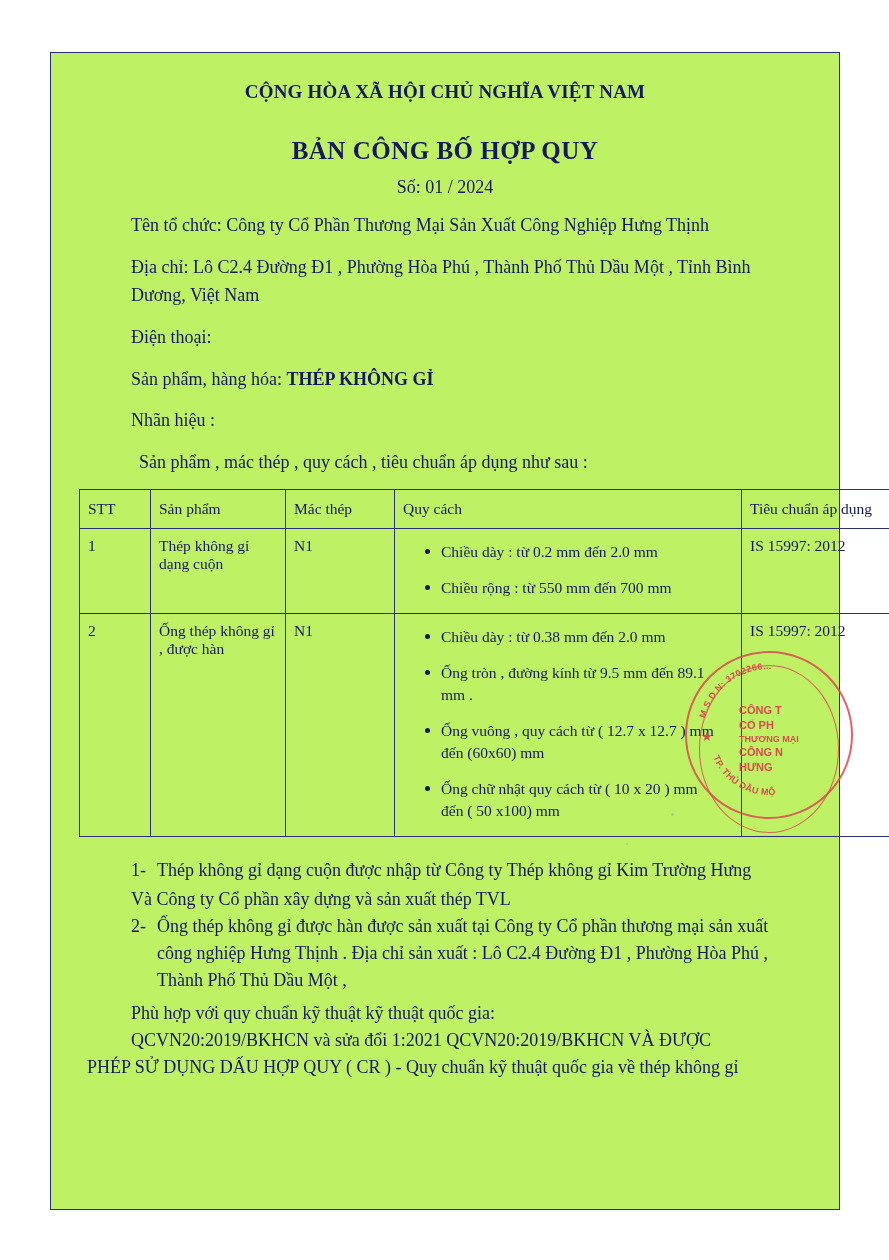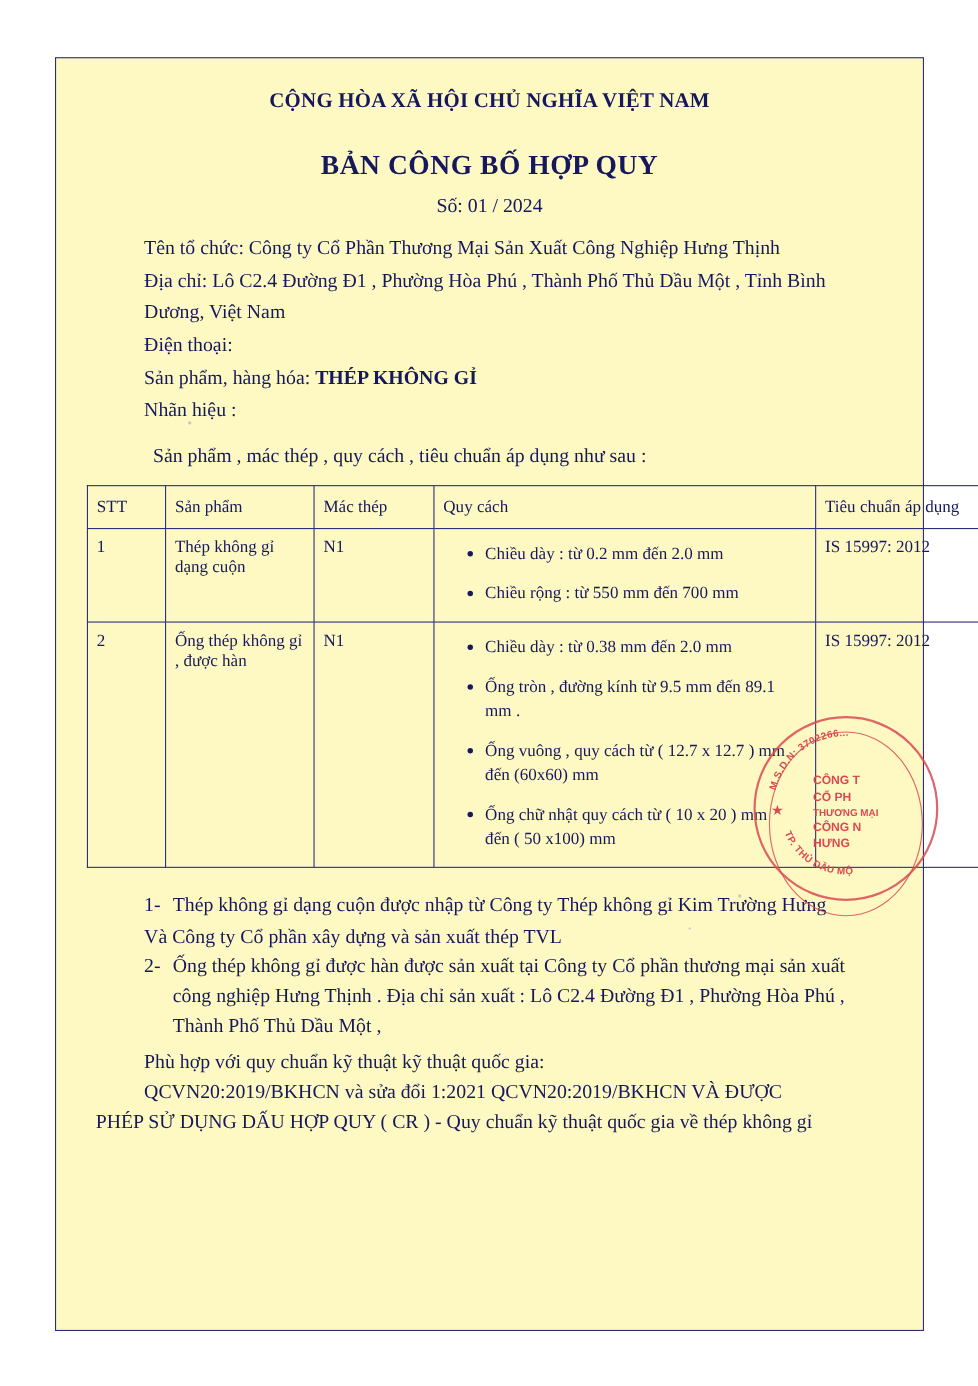--- a/index.html
+++ b/index.html
@@ -16,21 +16,21 @@
     overflow: hidden;
   }
   .page {
     position: absolute;
     left: 50px;
     top: 52px;
     width: 790px;
     height: 1158px;
     border: 1px solid #2b2f7a;
     box-sizing: border-box;
-    background: #fef9c3;
+    background: #bef264;
   }
   .inner {
     padding: 22px 28px 0 28px;
     position: relative;
     height: 100%;
     box-sizing: border-box;
   }
   .c { text-align: center; }
   .title-1 {
     font-weight: bold;
@@ -56,21 +56,21 @@
     font-size: 18px;
     margin-top: 12px;
   }
   .body-text {
     font-size: 18px;
     line-height: 1.55;
     margin-top: 14px;
     padding-left: 52px;
     padding-right: 10px;
   }
-  .body-text.tight { margin-top: 2px; }
+  .body-text.tight { margin-top: 14px; }
   .indent-1 { padding-left: 52px; }
   .indent-2 { padding-left: 60px; }
   .bold { font-weight: bold; }
 
   table.spec {
     width: 722px;
     margin: 12px auto 0 auto;
     border-collapse: collapse;
     font-size: 15.5px;
     table-layout: fixed;

